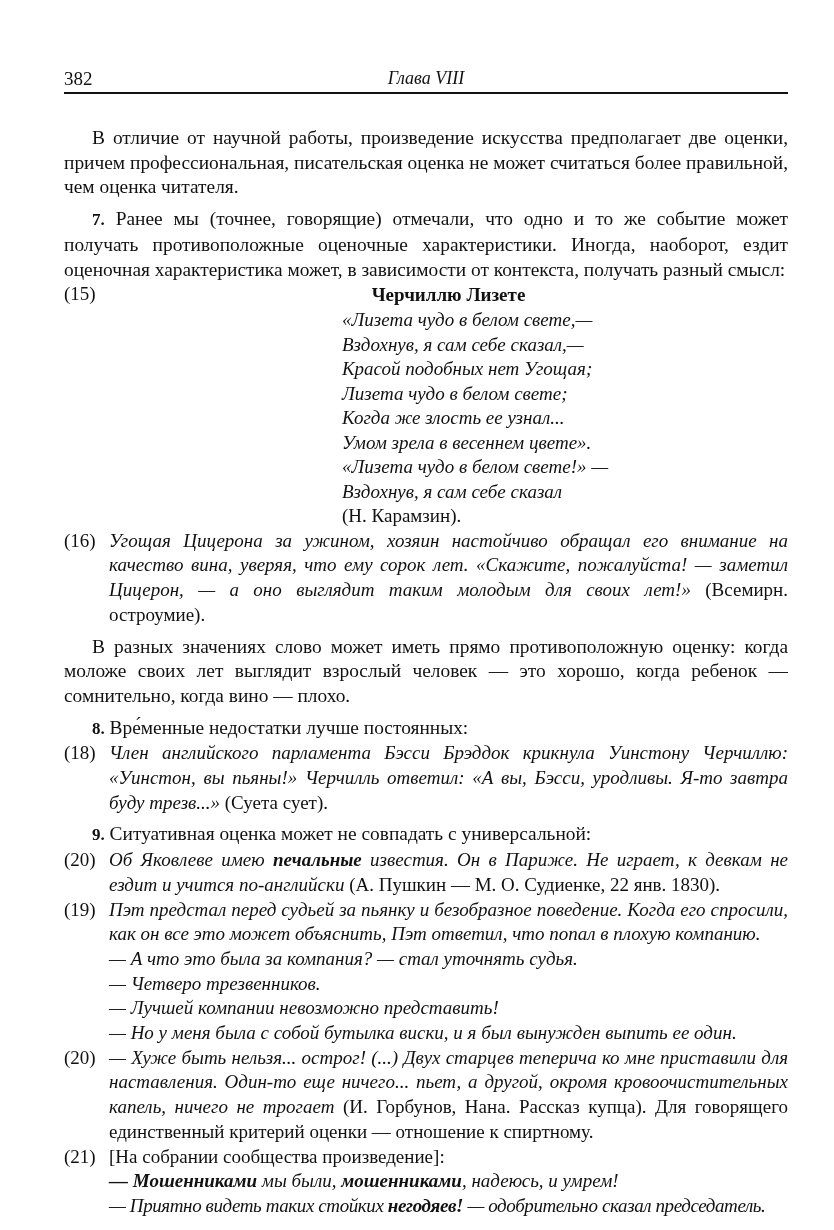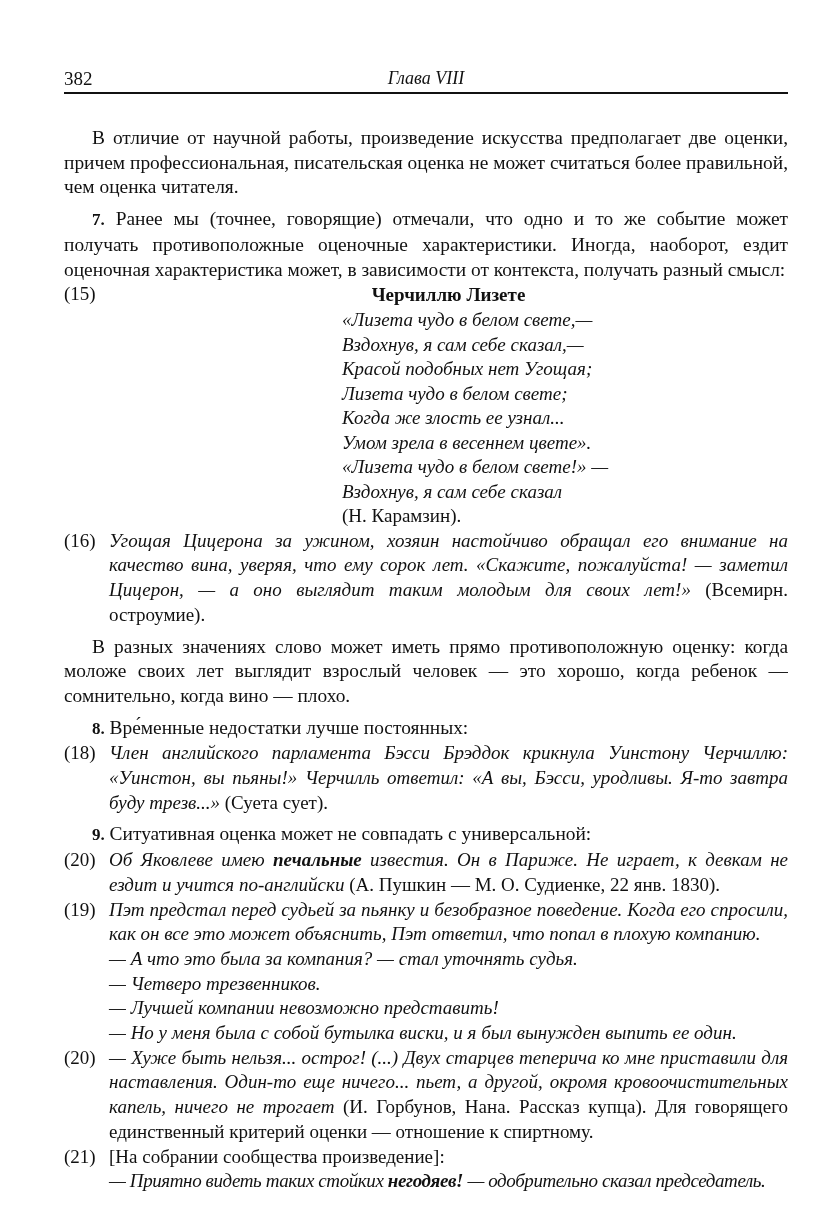--- a/index.html
+++ b/index.html
@@ -76,16 +76,17 @@
       <div>— Но у меня была с собой бутылка виски, и я был вынужден выпить ее один.</div>
     </div>
   </div>
 
   <p class="ex gap"><span class="exnum">(20)</span><span class="it">— Хуже быть нельзя... острог! (...) Двух старцев теперича ко мне приставили для наставления. Один-то еще ничего... пьет, а другой, окромя кровоочистительных капель, ничего не трогает</span><span> (И. Горбунов, Нана. Рассказ купца). Для говорящего единственный критерий оценки — отношение к спиртному.</span></p>
 
   <div class="ex gap">
     <span class="exnum">(21)</span>
     <div>[На собрании сообщества произведение]:</div>
     <div class="it dialog">
+      <div><b>— </b><b>Мошенниками</b><span> мы были, </span><b>мошенниками</b><span>, надеюсь, и умрем!</span></div>
       <div style="letter-spacing:-0.4px"><span>— Приятно видеть таких стойких </span><b>негодяев!</b><span> — одобрительно сказал председатель.</span></div>
     </div>
   </div>
 </div>
 
 </body></html>

